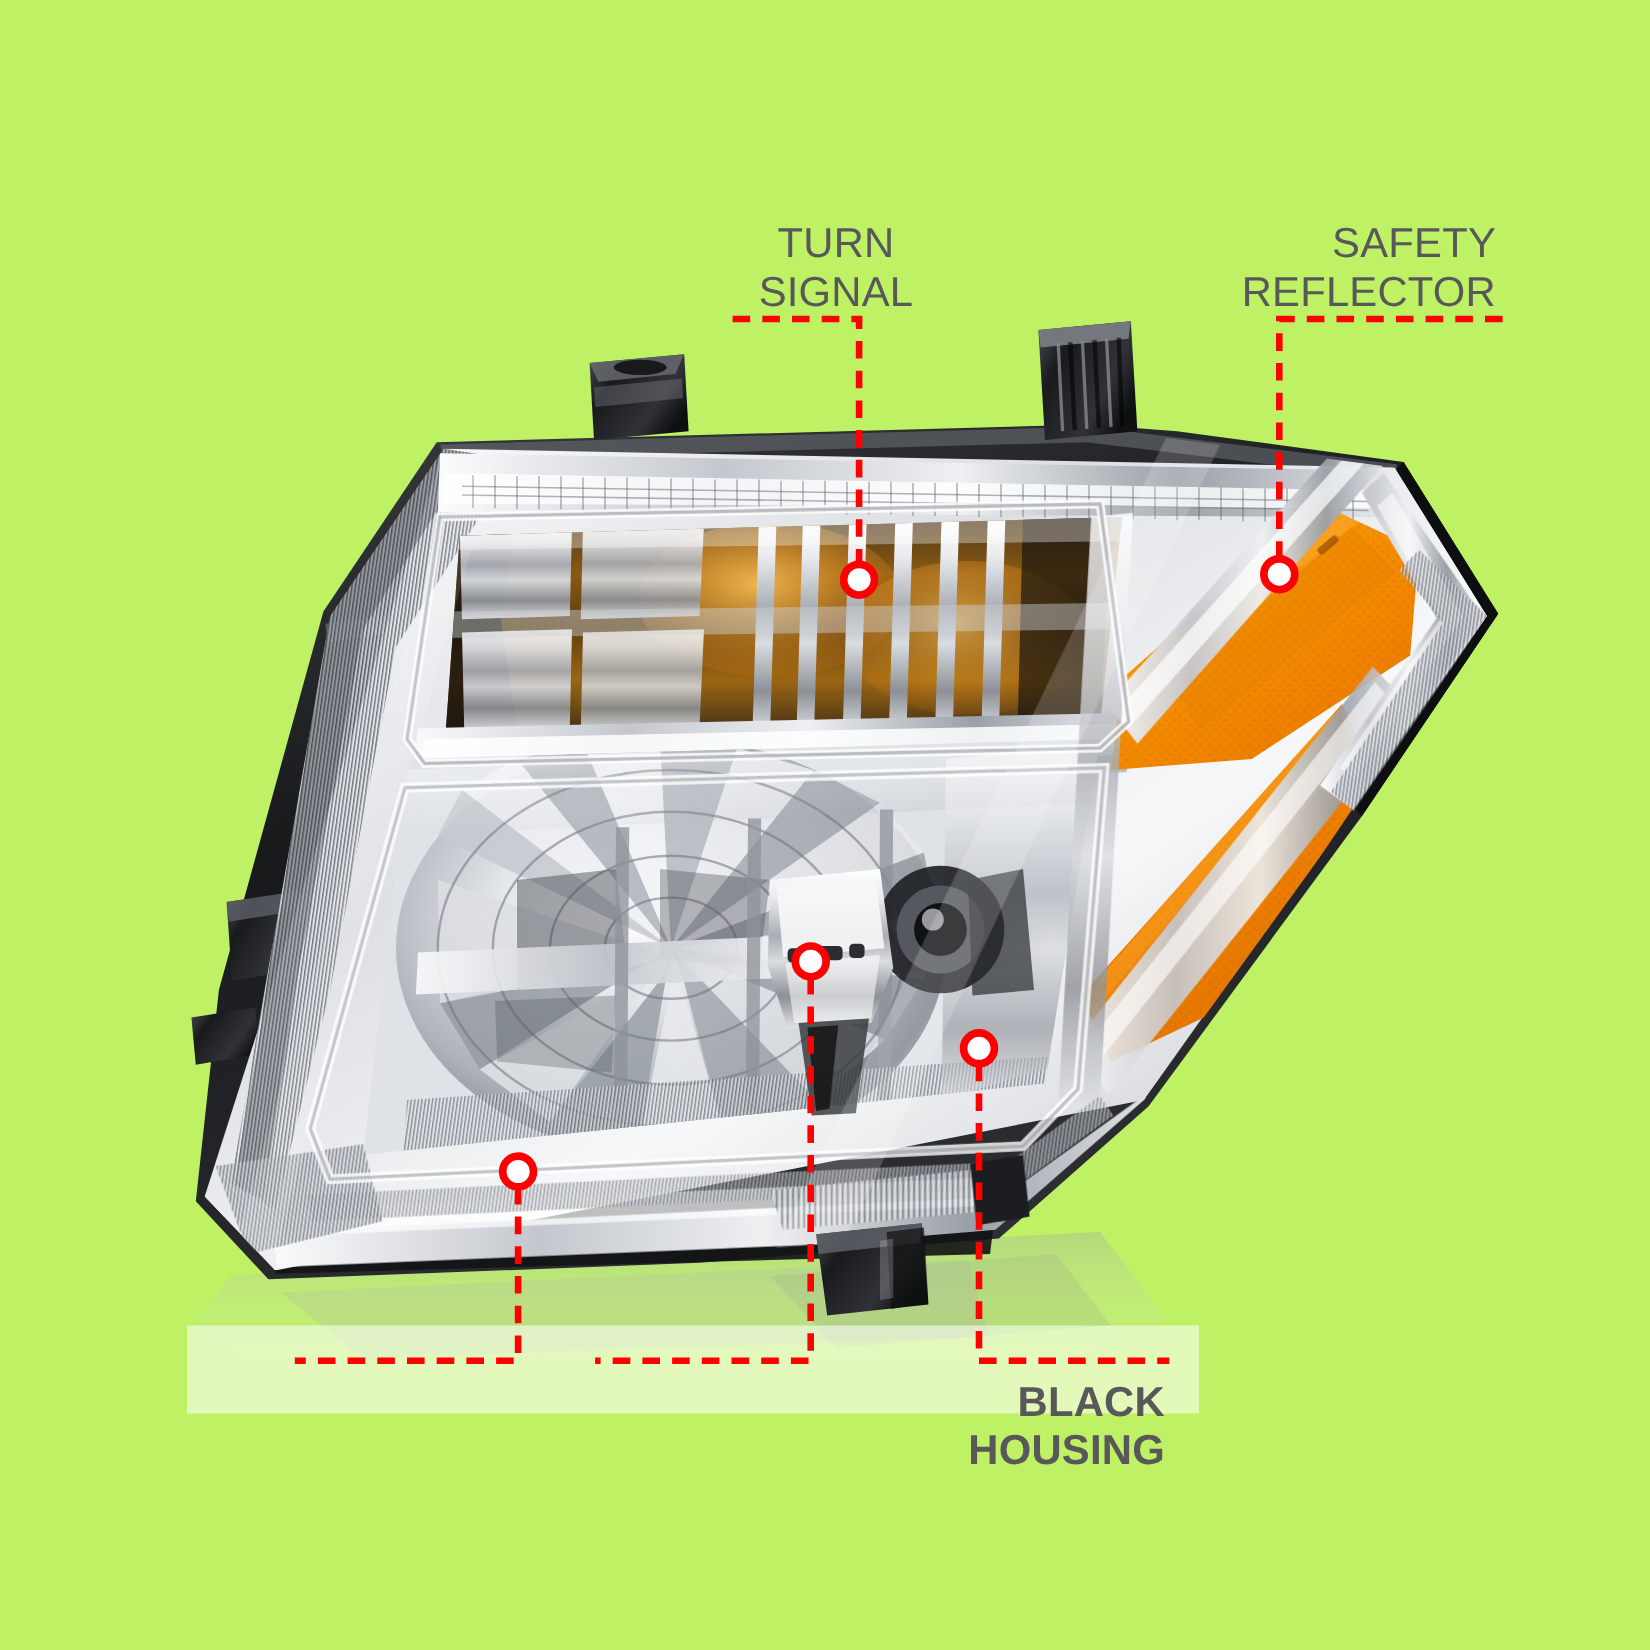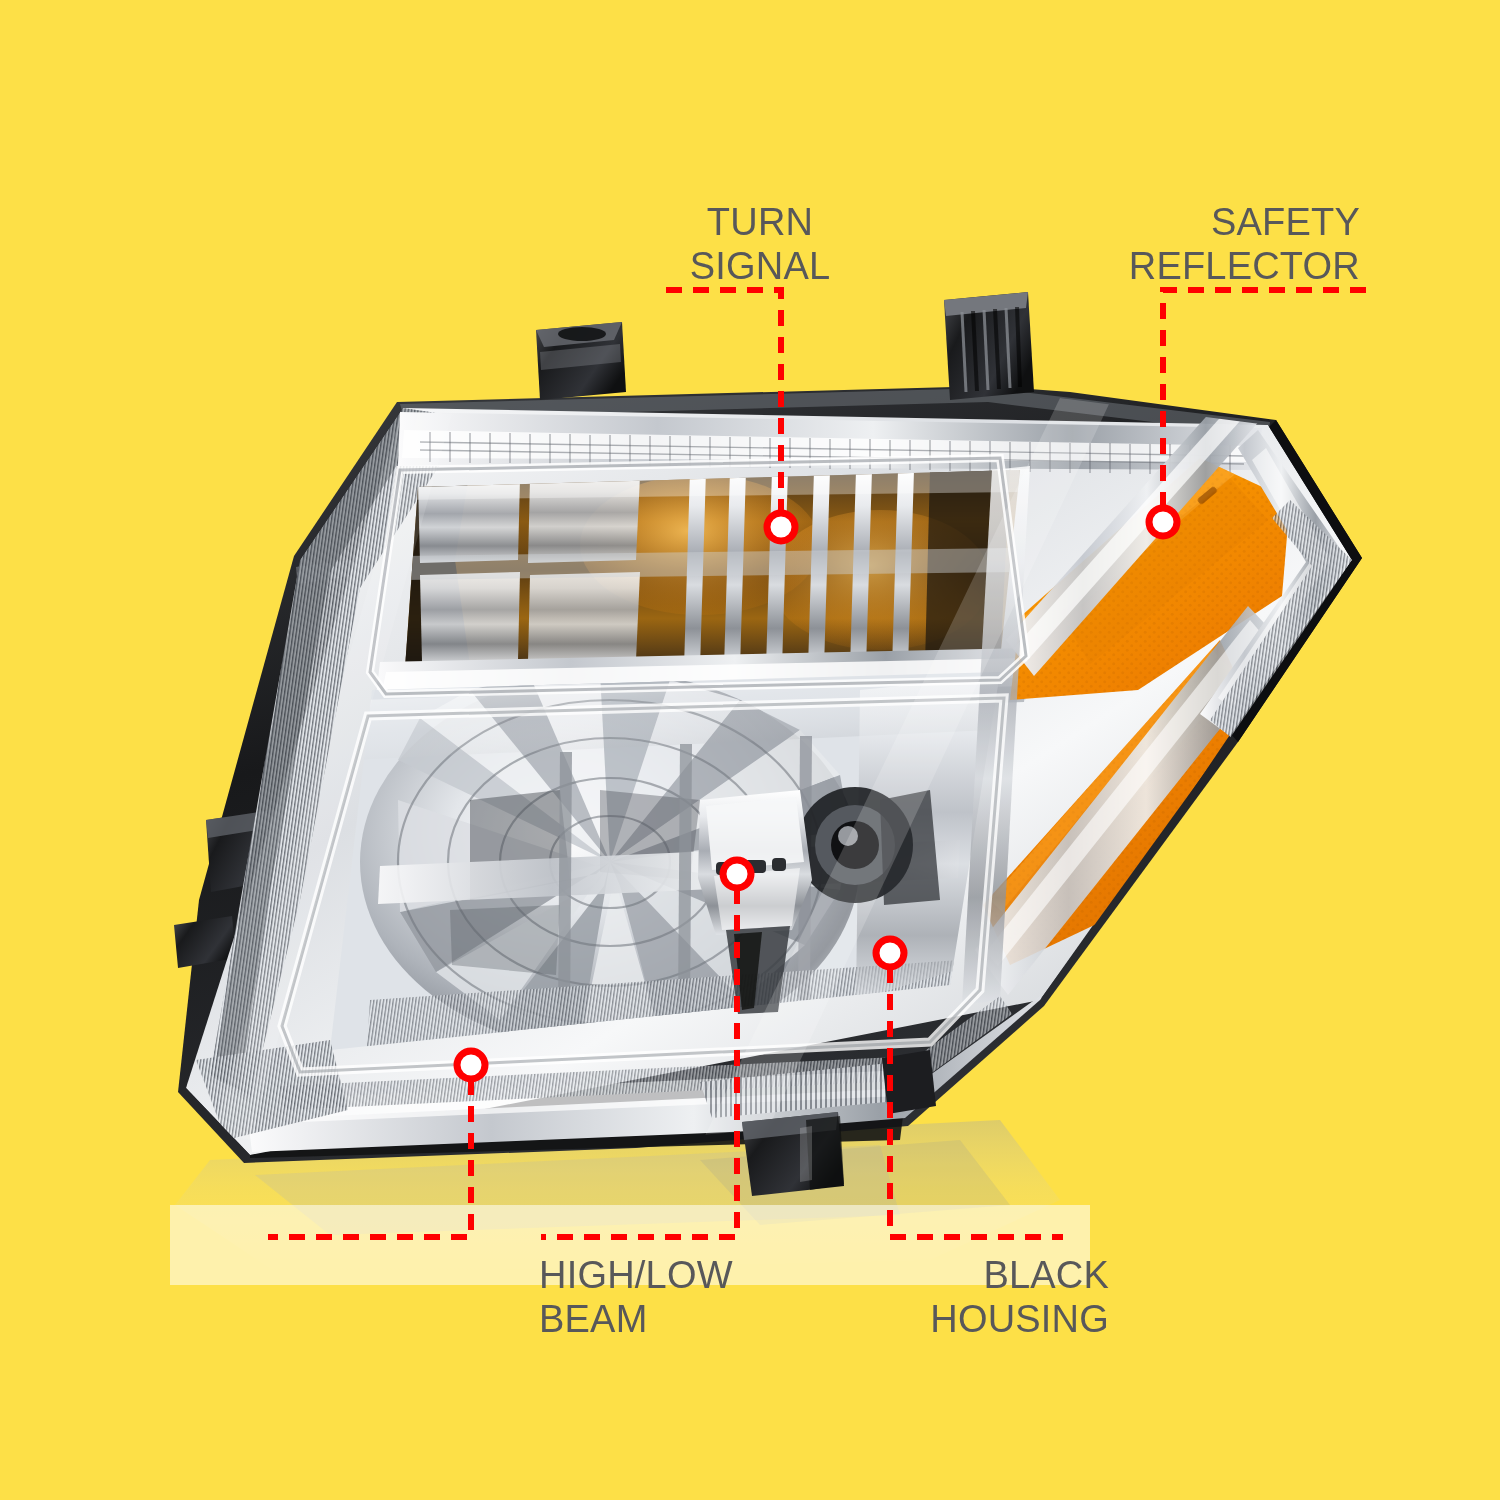--- a/index.html
+++ b/index.html
@@ -13,21 +13,21 @@
     height: 1500px;
     position: relative;
     overflow: hidden;
     font-family: "Liberation Sans", sans-serif;
   }
   #stage {
     position: absolute;
     inset: 0;
     width: 1500px;
     height: 1500px;
-    background: #fde047;
+    background: #bef264;
   }
   .layer {
     position: absolute;
     inset: 0;
     width: 1500px;
     height: 1500px;
   }
   
   .callout-label {
     position: absolute;
@@ -499,19 +499,17 @@
     </g>
   </svg>
 
   <div class="callout-label align-center" style="left:660px; top:200px; width:200px;">TURN
 SIGNAL</div>
 
   <div class="callout-label align-right" style="left:1060px; top:200px; width:300px;">SAFETY
 REFLECTOR</div>
 
 
-  <div class="callout-label align-left" style="left:539px; top:1253px; width:260px;">HIGH/LOW
-BEAM</div>
-
-  <div class="callout-label align-right" style="left:874px; top:1253px; width:235px;">BLACK
+
+  <div class="callout-label align-right" style="left:824px; top:1253px; width:235px;font-weight:bold;">BLACK
 HOUSING</div>
 
 </div>
 
 </body></html>

